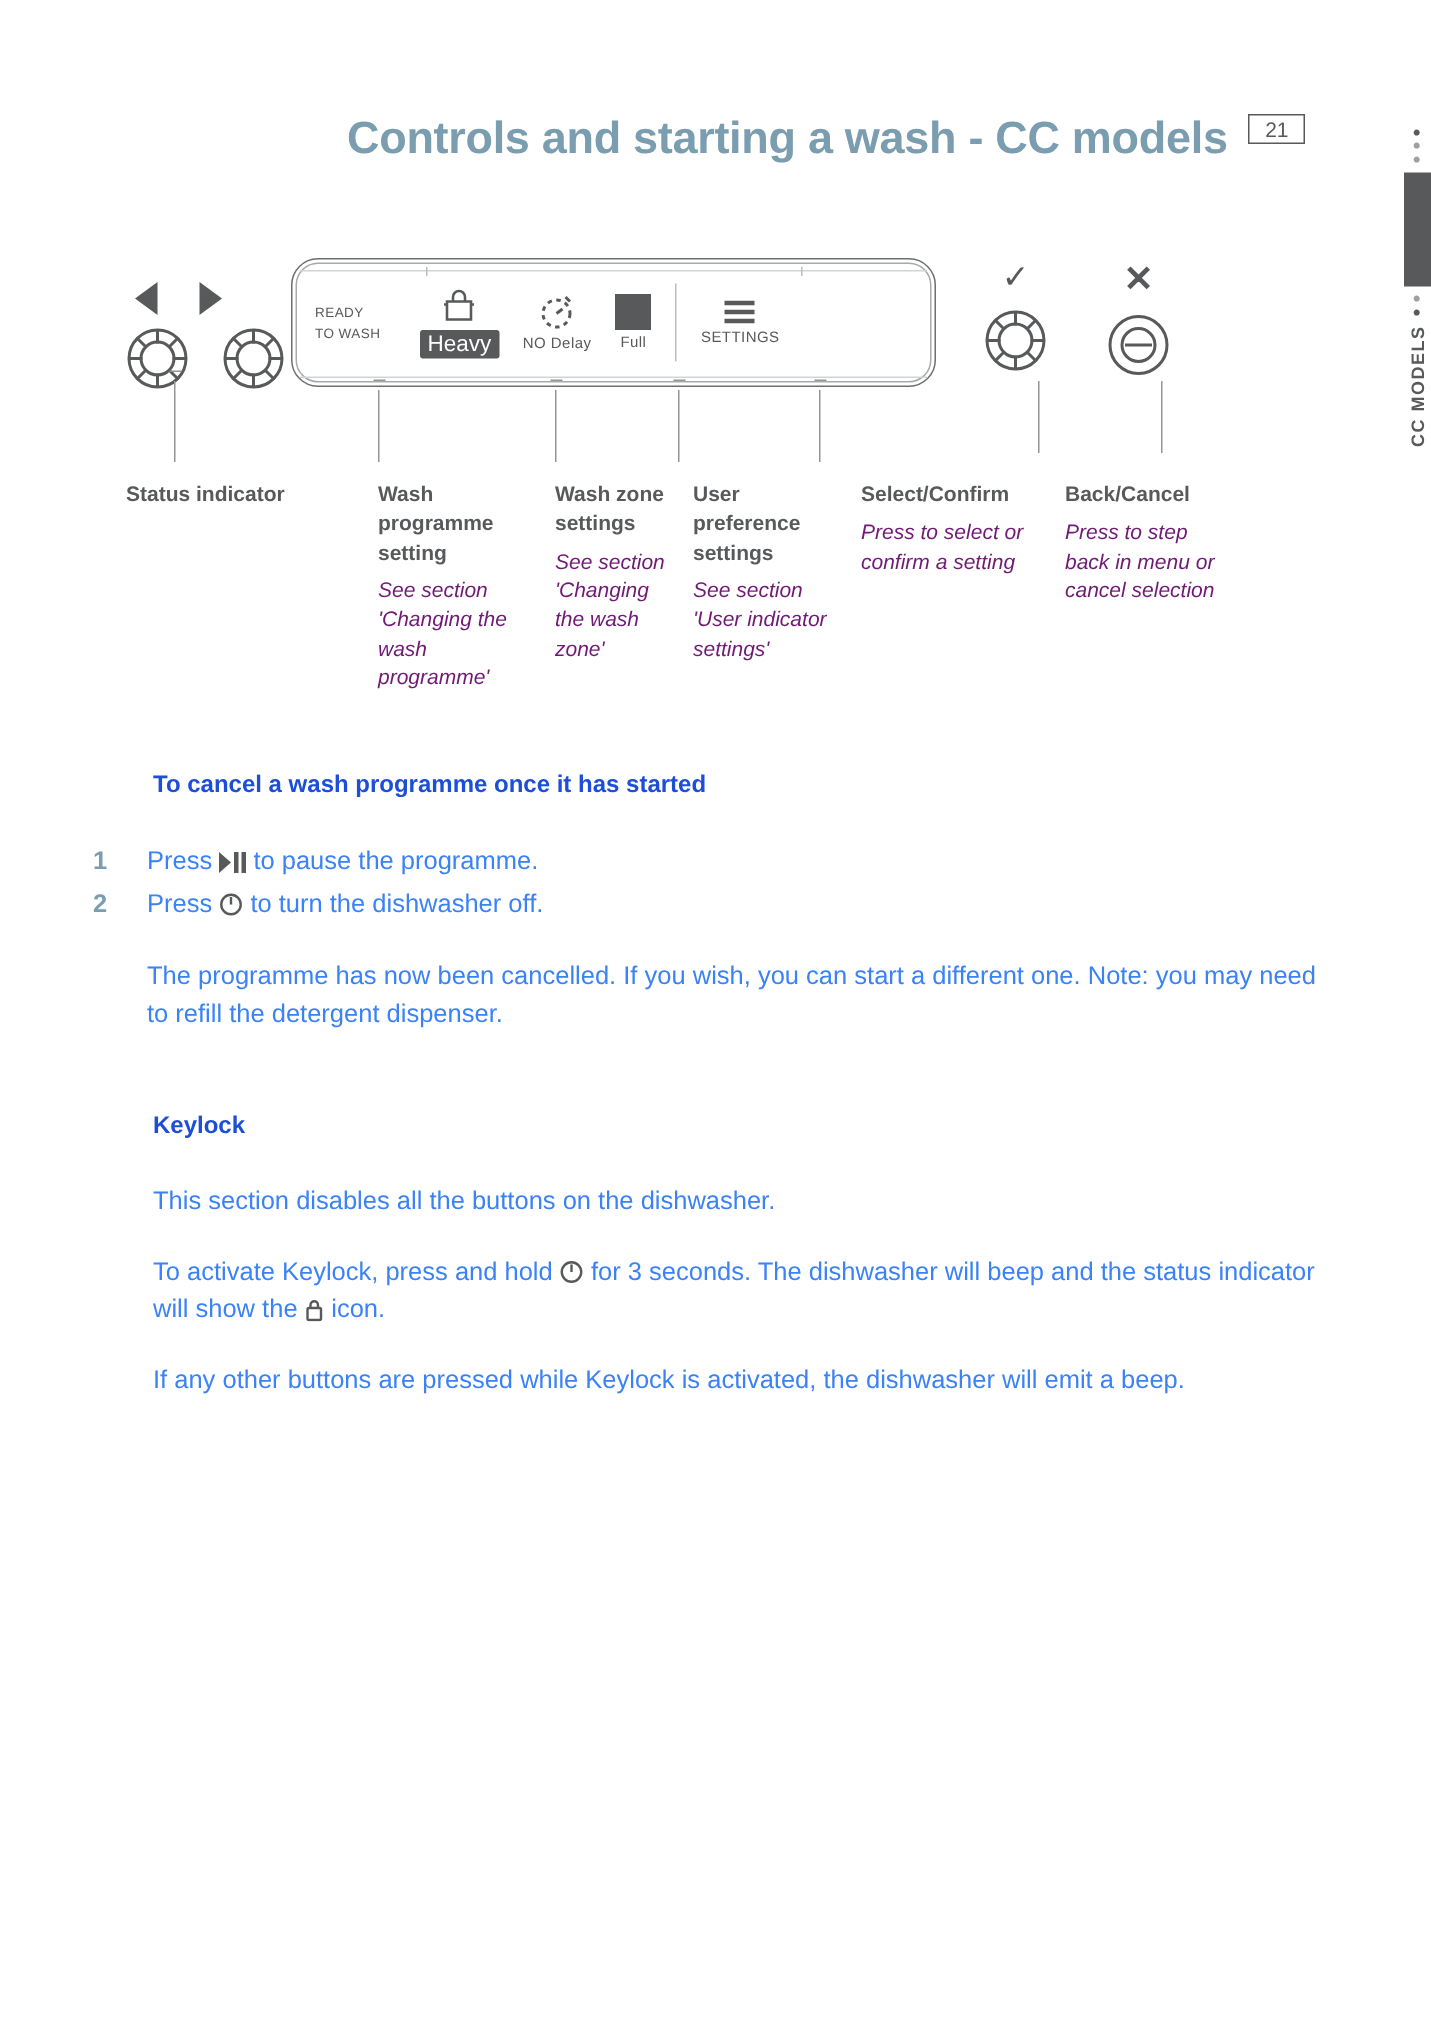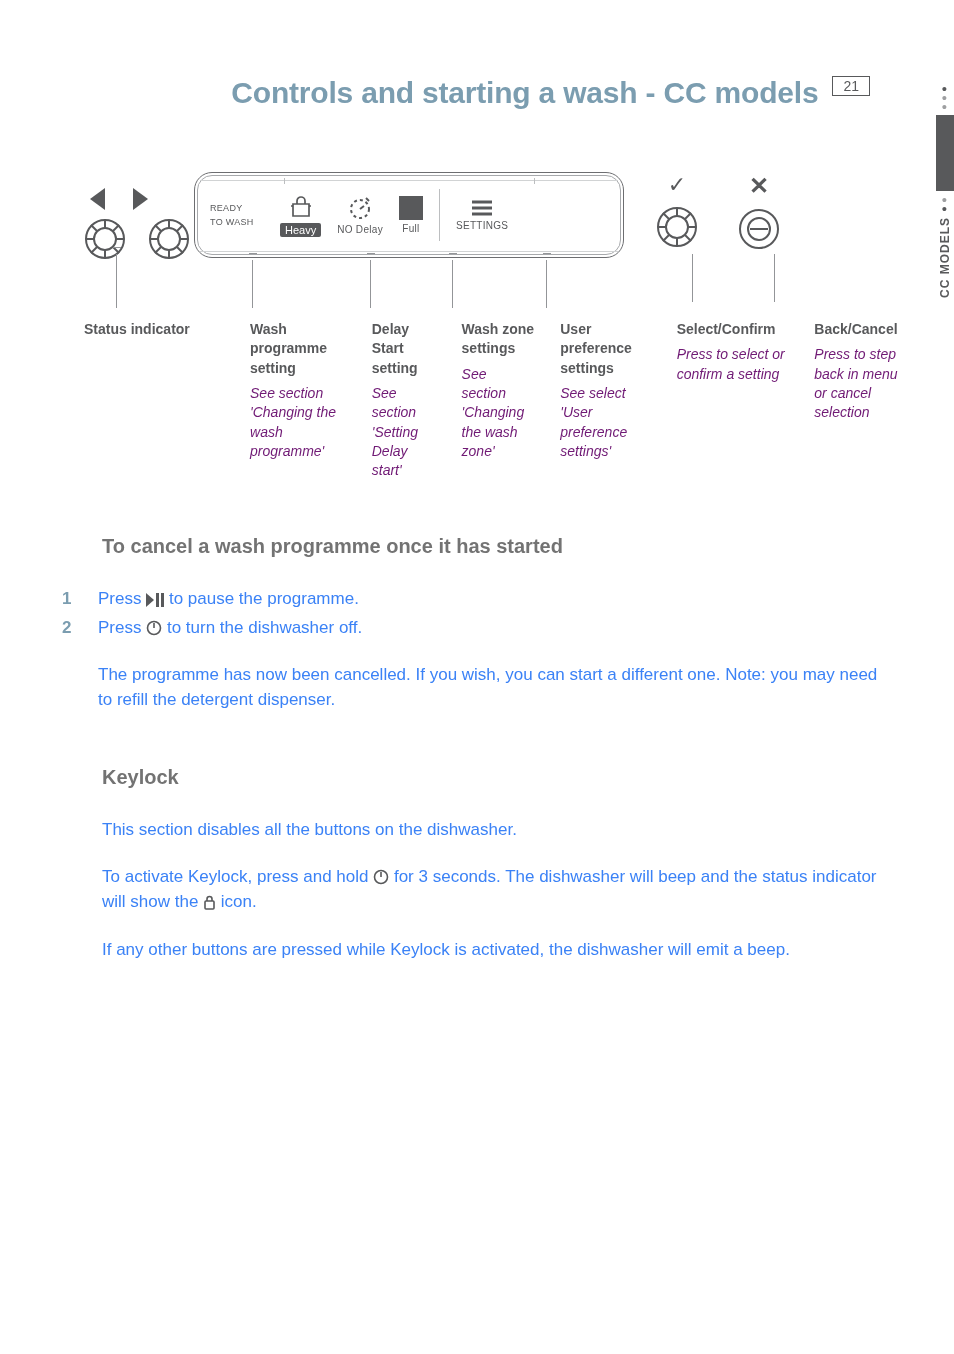--- a/index.html
+++ b/index.html
@@ -31,50 +31,50 @@
   .display-outer { border: 1.5px solid #6d6e71; border-radius: 18px; height: 86px; padding: 2px; margin-left: 4px; flex: 0 0 auto; width: 430px; position: relative; }
   .display-inner { border: 1px solid #a7a9ac; border-radius: 15px; height: 100%; display: flex; align-items: center; padding: 0 12px; gap: 16px; position: relative; background:#fff; }
   .tick-bar { position:absolute; left:2px; right:2px; top:4px; height:6px; border-top:1px solid #d1d3d4; }
   .tick-bar::before,.tick-bar::after { content:""; position:absolute; top:-3px; width:1px; height:6px; background:#bcbec0; }
   .tick-bar::before{left:20%} .tick-bar::after{left:80%}
   .tick-bar-bot { position:absolute; left:2px; right:2px; bottom:2px; height:6px; border-bottom:1px solid #d1d3d4; }
   .disp-col { display: flex; flex-direction: column; align-items: center; gap: 3px; font-size: 10px; color: #58595b; }
   .disp-text { font-size: 10px; letter-spacing:.3px; }
   .ready-col { text-align: left; align-items:flex-start; width: 54px; }
   .ready-col .disp-text{font-size:9px; line-height:1.15}
-  .rev-pill { background:#58595b; color:#fff; border-radius:2px; padding:1px 5px; font-size:11px; }
+  .rev-pill { background:#58595b; color:#fff; border-radius:2px; padding:1px 5px; font-size:15px; }
   .sep{width:1px;height:52px;background:#bcbec0}
   .sq{width:24px;height:24px;background:#58595b}
 
   .right-col { display:flex; gap:40px; padding: 0 20px 0 32px; align-items:flex-start; }
   .rc-item{display:flex;flex-direction:column;align-items:center;gap:8px}
   .chk{font-size:22px;color:#58595b}
   .xmk{font-size:24px;color:#58595b;font-weight:700}
 
   
   .leaders { position: relative; height: 60px; }
   .leader { position: absolute; border-left: 1px solid #939598; }
   .leader .tip { position:absolute; top:-7px; left:-4px; width:8px; height:1px; border-top:1px solid #939598; }
 
   
-  .callouts { display:flex; padding-left:84px; font-size:14px; line-height:1.38; gap: 16px; }
+  .callouts { display:flex; padding-left:84px; font-size:14px; line-height:1.38; gap: 0; }
   .callout { padding-right: 10px; }
   .callout .ttl { font-weight:700; color:#58595b; }
   .callout .sub { font-style: italic; color:#701a75; margin-top:6px; }
   .c0{width:168px}
   .c1{width:118px}
   .c2{width:82px}
   .c3{width:92px}
   .c4{width:112px}
   .c5{width:136px}
   .c6{width:118px}
 
   
   .section { padding: 0 60px 0 102px; }
-  .h2 { font-size: 20px; font-weight:700; color:#737373; margin-top: 54px; margin-bottom: 28px; }
+  .h2 { font-size: 16px; font-weight:700; color:#1d4ed8; margin-top: 54px; margin-bottom: 28px; }
   .step-row { display:flex; gap:24px; font-size:17px; color:#58595b; margin-top:4px; line-height:1.48; }
   .step-num { color:#7b9db0; font-weight:700; width:12px; flex:0 0 12px; margin-left:-40px; }
   .body-p { font-size:17px; color:#3b82f6; line-height:1.48; margin-top:0; }
   .body-p + .body-p { margin-top: 22px; }
   .inline-icon{display:inline-block;vertical-align:-3px}
 </style>
 </head>
 <body>
 
 <div class="page">
@@ -214,31 +214,27 @@
 
     <div class="callouts">
       <div class="callout c0">
         <div class="ttl">Status indicator</div>
         <div class="sub"></div>
       </div>
       <div class="callout c1">
         <div class="ttl">Wash programme setting</div>
         <div class="sub">See section 'Changing the wash programme'</div>
       </div>
-      <div class="callout c2">
-        <div class="ttl">Delay Start setting</div>
-        <div class="sub">See section 'Setting Delay start'</div>
-      </div>
       <div class="callout c3">
         <div class="ttl">Wash zone settings</div>
         <div class="sub">See section 'Changing the wash zone'</div>
       </div>
       <div class="callout c4">
         <div class="ttl">User preference settings</div>
-        <div class="sub">See select 'User preference settings'</div>
+        <div class="sub">See section 'User indicator settings'</div>
       </div>
       <div class="callout c5">
         <div class="ttl">Select/Confirm</div>
         <div class="sub">Press to select or confirm a setting</div>
       </div>
       <div class="callout c6">
         <div class="ttl">Back/Cancel</div>
         <div class="sub">Press to step back in menu or cancel selection</div>
       </div>
     </div>

